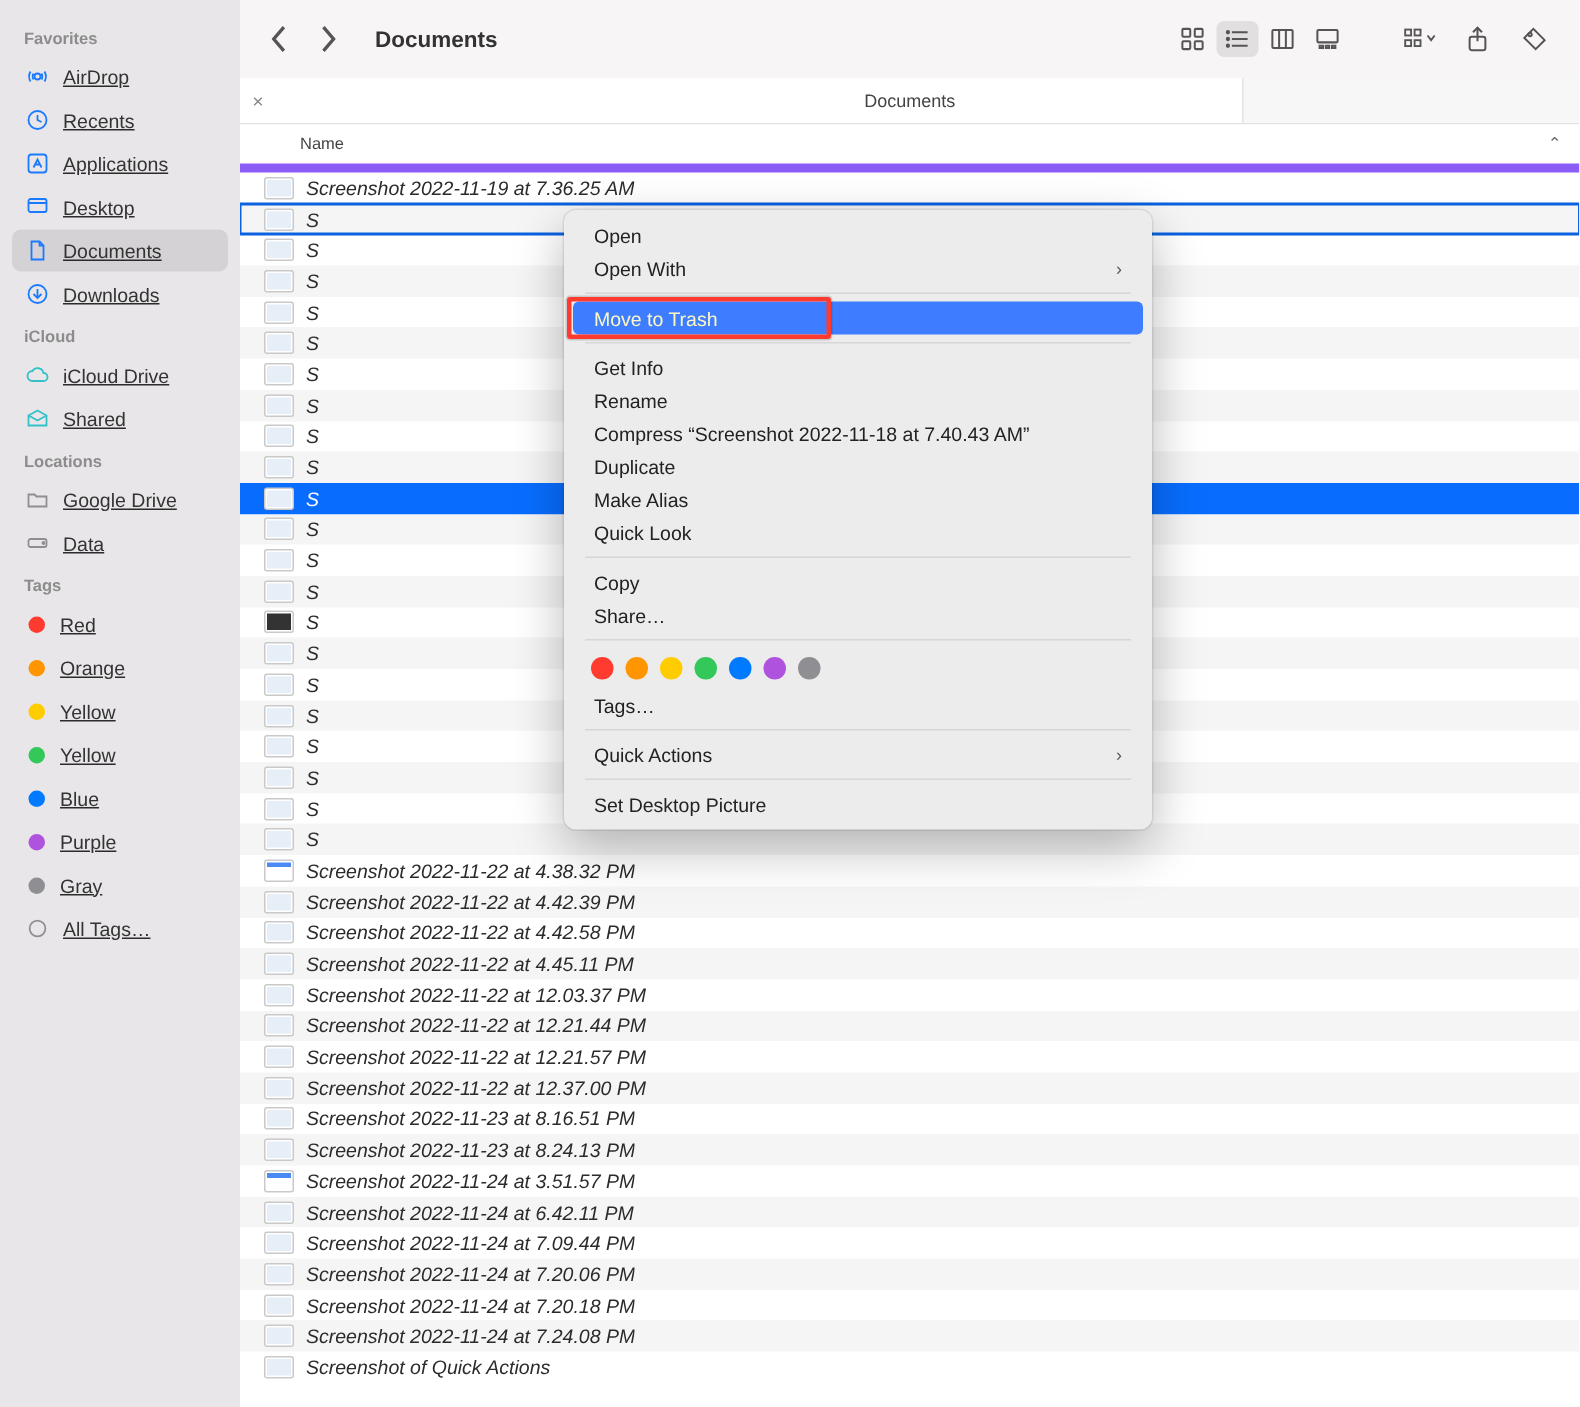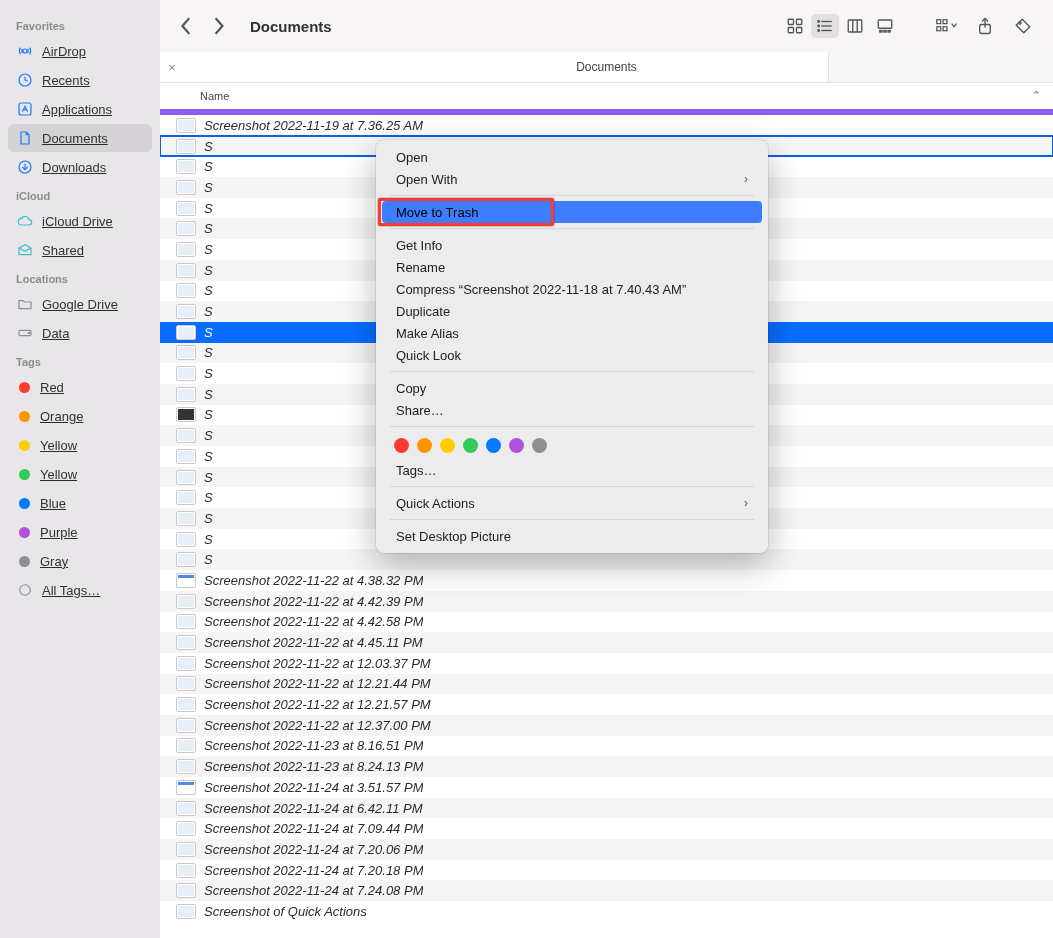--- a/index.html
+++ b/index.html
@@ -45,21 +45,21 @@
   .file-row:nth-child(even){background:var(--row-alt);}
   .file-row.selected{background:var(--selected);color:#fff;}
   .thumb{width:18px;height:13px;background:#fff;border:1px solid #c9c9c9;border-radius:2px;flex:none;position:relative;}
   .thumb::after{content:"";position:absolute;inset:1px;background:linear-gradient(#e6eef7,#e6eef7);}  
   .thumb.dark::after{background:#333;}
   .thumb.bluebar::after{background:linear-gradient(#4a8af5,#4a8af5 30%,#fff 30%);}
   .file-row .fname{white-space:nowrap;overflow:hidden;text-overflow:ellipsis;}
   
   .context-menu{position:absolute;left:216px;top:140px;width:380px;background:var(--context-bg);border-radius:8px;box-shadow:0 12px 34px rgba(0,0,0,0.28),0 0 0 1px rgba(0,0,0,0.08);padding:6px;z-index:50;font-size:13px;color:#222;}
   .cm-item{height:22px;display:flex;align-items:center;padding:0 14px;border-radius:4px;position:relative;}
-  .cm-item.hi{background:var(--context-hi);color:#000000;}
+  .cm-item.hi{background:var(--context-hi);color:#fef9c3;}
   .cm-item .sub-arrow{margin-left:auto;color:#555;font-size:12px;}
   .cm-sep{height:1px;background:#d6d6d6;margin:5px 8px;}
   .cm-tag-row{display:flex;gap:8px;padding:6px 12px;align-items:center;}
   .cm-tag{width:15px;height:15px;border-radius:50%;}
   .highlight-frame{position:absolute;border:3px solid var(--highlight-frame);border-radius:2px;pointer-events:none;box-shadow:0 0 0 1px rgba(0,0,0,0.15);}
   svg{display:block;}
 </style>
 </head>
 <body>
 
@@ -91,20 +91,29 @@
         </div>
         <div class="sb-item">
           <span class="sb-icon">
             <svg width="16" height="16" viewBox="0 0 24 24" fill="none" stroke="currentColor" stroke-width="1.8">
               <rect x="3" y="3" width="18" height="18" rx="3"></rect>
               <path d="M8 16l4-8 4 8M9.5 13h5"></path>
             </svg>
           </span>
           <span class="label">Applications</span>
         </div>
+        <div class="sb-item">
+          <span class="sb-icon">
+            <svg width="16" height="16" viewBox="0 0 24 24" fill="none" stroke="currentColor" stroke-width="1.8">
+              <rect x="3" y="4" width="18" height="13" rx="2"></rect>
+              <line x1="3" y1="8" x2="21" y2="8"></line>
+            </svg>
+          </span>
+          <span class="label">Desktop</span>
+        </div>
         <div class="sb-item selected">
           <span class="sb-icon">
             <svg width="16" height="16" viewBox="0 0 24 24" fill="none" stroke="currentColor" stroke-width="1.8">
               <path d="M6 3h8l4 4v14H6z"></path>
               <polyline points="14,3 14,7 18,7"></polyline>
             </svg>
           </span>
           <span class="label">Documents</span>
         </div>
         <div class="sb-item">

